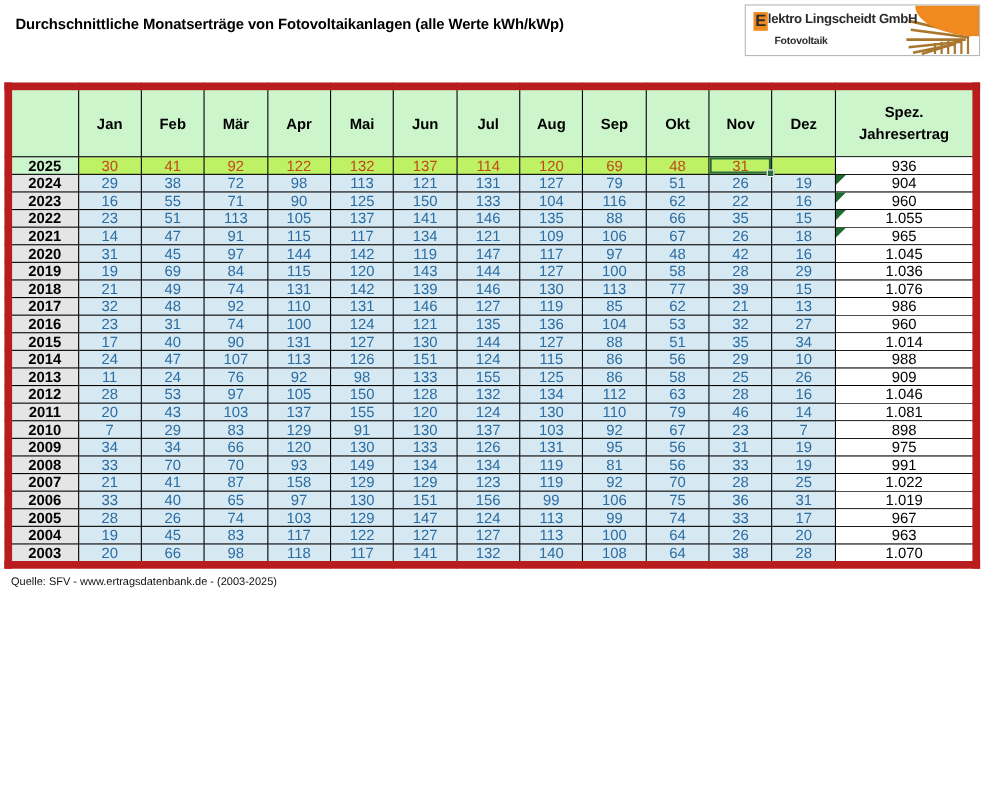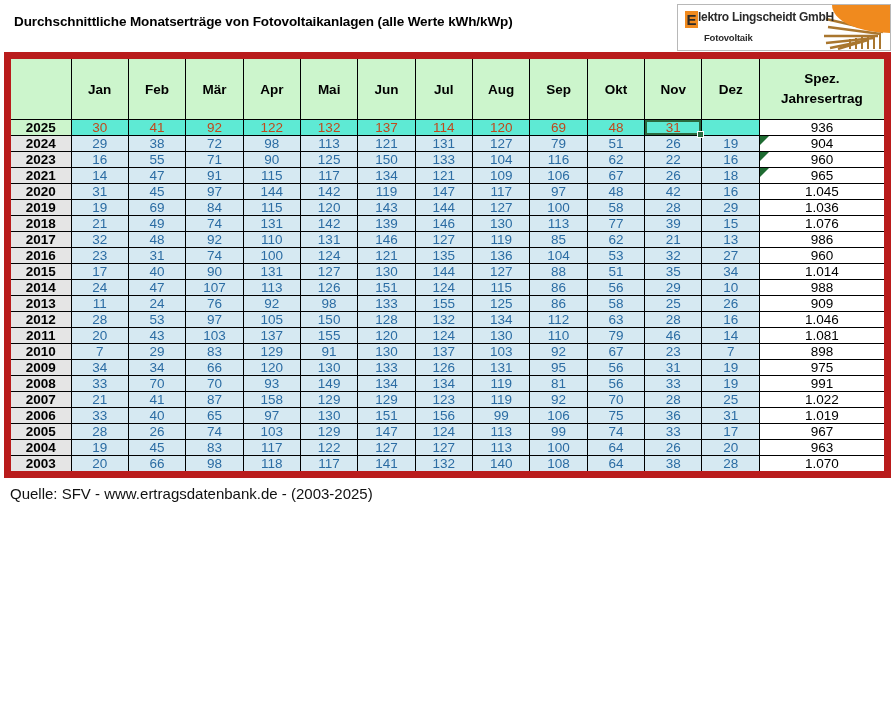--- a/index.html
+++ b/index.html
@@ -12,21 +12,21 @@
     height: 719px;
     font-family: "Liberation Sans", sans-serif;
     -webkit-font-smoothing: antialiased;
     position: relative;
     overflow: hidden;
   }
 
   
   .header {
     position: relative;
-    height: 52px;
+    height: 75px;
     box-sizing: border-box;
     padding: 14px 0 0 14px;
   }
   .page-title {
     font-size: 13.5px;
     font-weight: bold;
     color: #000000;
     letter-spacing: -0.1px;
     white-space: nowrap;
   }
@@ -138,21 +138,21 @@
     border-right: 2px solid #000000;
   }
 
   
   td.val {
     background: #d6e9f2;
     color: #2b6ca3;
     font-size: 14px;
   }
   tr.current td.val {
-    background: #5eead4;
+    background: #bef264;
     color: #c0481c;
   }
   tr.current td.year { background: #ccf5cc; }
 
   
   td.annual {
     background: #ffffff;
     color: #000000;
     font-weight: normal;
     font-size: 14px;
@@ -182,21 +182,21 @@
     bottom: -3px;
     width: 5px;
     height: 5px;
     background: #2a6b3f;
     border: 1px solid #ffffff;
   }
 
   
   .footer {
     padding: 7px 0 0 10px;
-    font-size: 15px;
+    font-size: 10px;
     color: #111111;
   }
 </style>
 </head>
 <body>
 
 <div class="header">
   <div class="page-title">Durchschnittliche Monatserträge von Fotovoltaikanlagen (alle Werte kWh/kWp)</div>
 
   <div class="logo-box">
@@ -291,20 +291,36 @@
           <td class="val">150</td>
           <td class="val">133</td>
           <td class="val">104</td>
           <td class="val">116</td>
           <td class="val">62</td>
           <td class="val">22</td>
           <td class="val">16</td>
           <td class="annual has-note">960</td>
         </tr>
         <tr>
+          <td class="year">2022</td>
+          <td class="val">23</td>
+          <td class="val">51</td>
+          <td class="val">113</td>
+          <td class="val">105</td>
+          <td class="val">137</td>
+          <td class="val">141</td>
+          <td class="val">146</td>
+          <td class="val">135</td>
+          <td class="val">88</td>
+          <td class="val">66</td>
+          <td class="val">35</td>
+          <td class="val">15</td>
+          <td class="annual has-note">1.055</td>
+        </tr>
+        <tr>
           <td class="year">2021</td>
           <td class="val">14</td>
           <td class="val">47</td>
           <td class="val">91</td>
           <td class="val">115</td>
           <td class="val">117</td>
           <td class="val">134</td>
           <td class="val">121</td>
           <td class="val">109</td>
           <td class="val">106</td>

